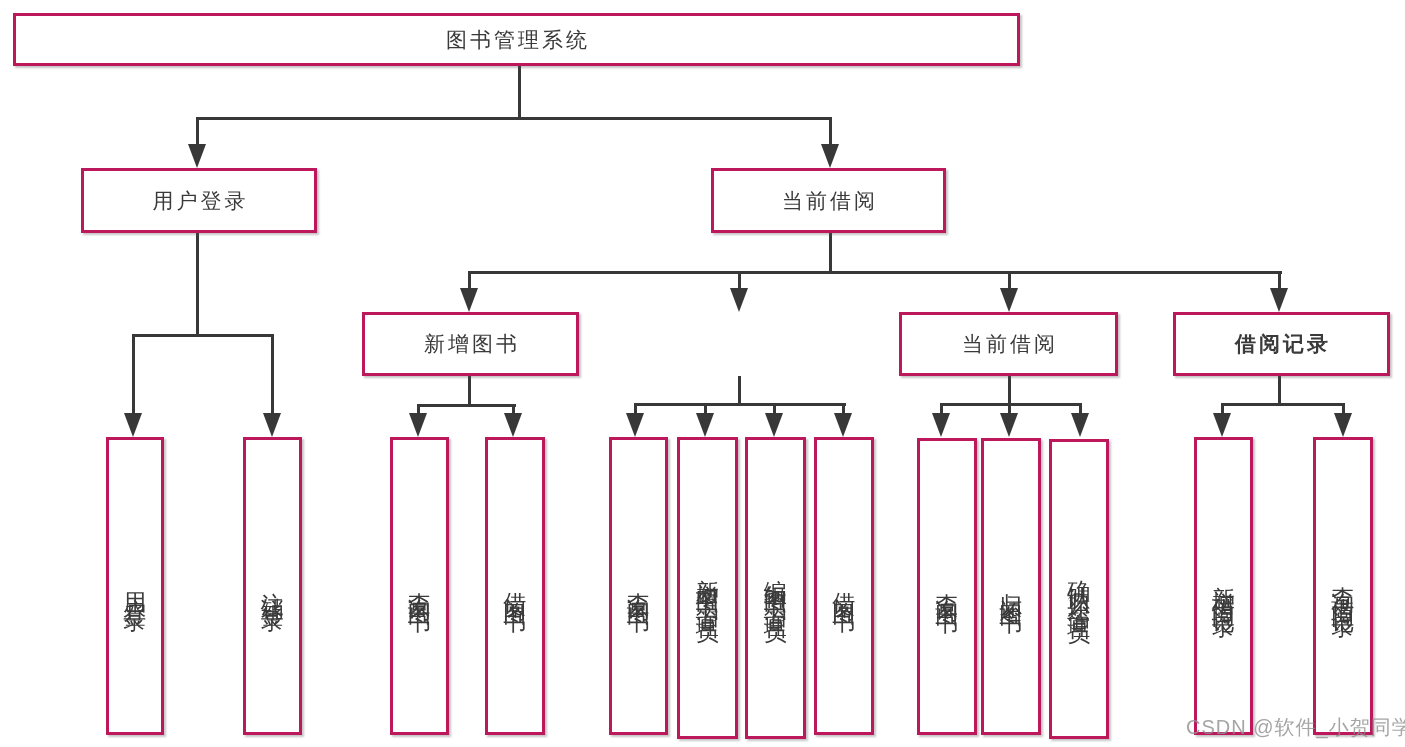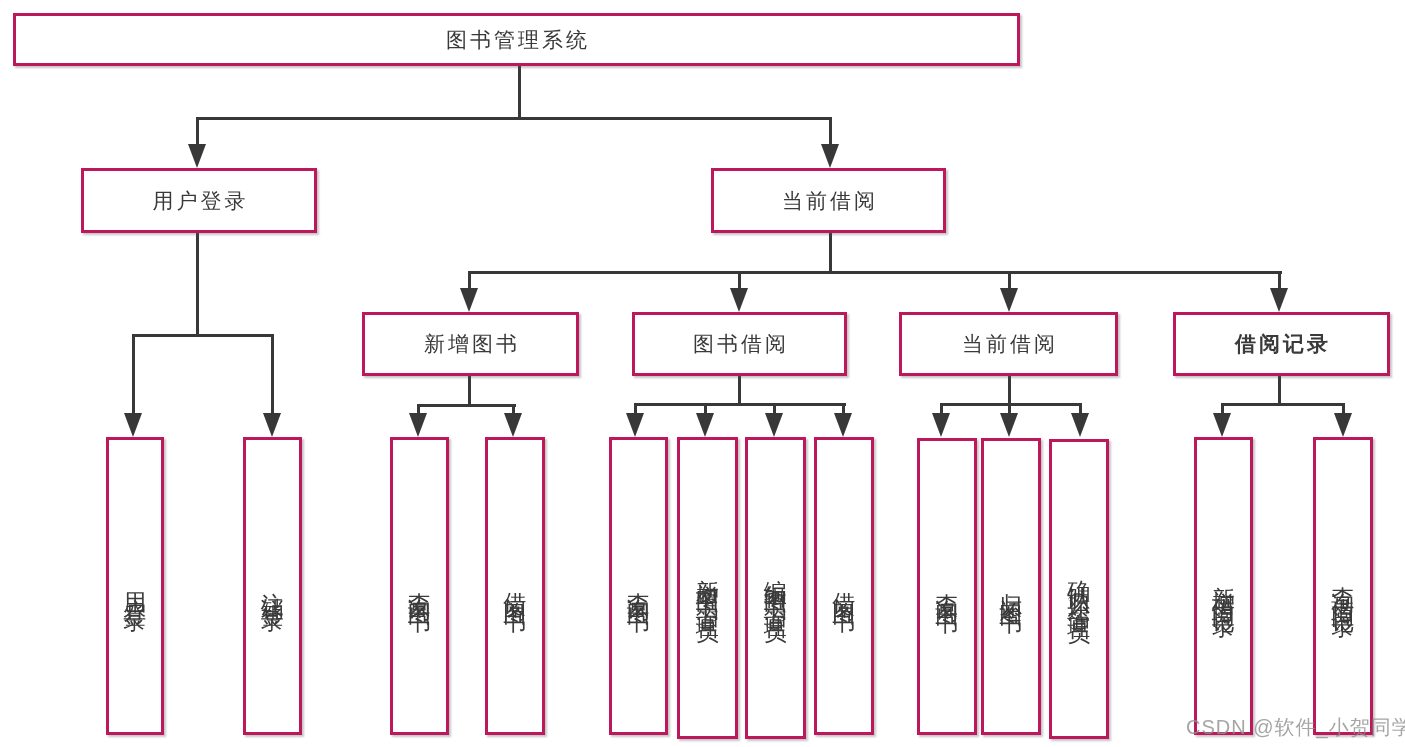--- a/index.html
+++ b/index.html
@@ -99,23 +99,20 @@
   <div class="box" style="left:81px;top:168px;width:236px;height:65px;">
     <span class="hlabel">用户登录</span>
   </div>
   <div class="box" style="left:711px;top:168px;width:235px;height:65px;">
     <span class="hlabel">当前借阅</span>
   </div>
 
   <div class="box" style="left:362px;top:312px;width:217px;height:64px;">
     <span class="hlabel">新增图书</span>
   </div>
-  <div class="box" style="left:632px;top:312px;width:215px;height:64px;">
-    <span class="hlabel">图书借阅</span>
-  </div>
   <div class="box" style="left:899px;top:312px;width:219px;height:64px;">
     <span class="hlabel">当前借阅</span>
   </div>
   <div class="box" style="left:1173px;top:312px;width:217px;height:64px;font-weight:bold;">
     <span class="hlabel">借阅记录</span>
   </div>
 
   <div class="box" style="left:106px;top:437px;width:58px;height:298px;">
     <span class="vlabel">用户登录</span>
   </div>

